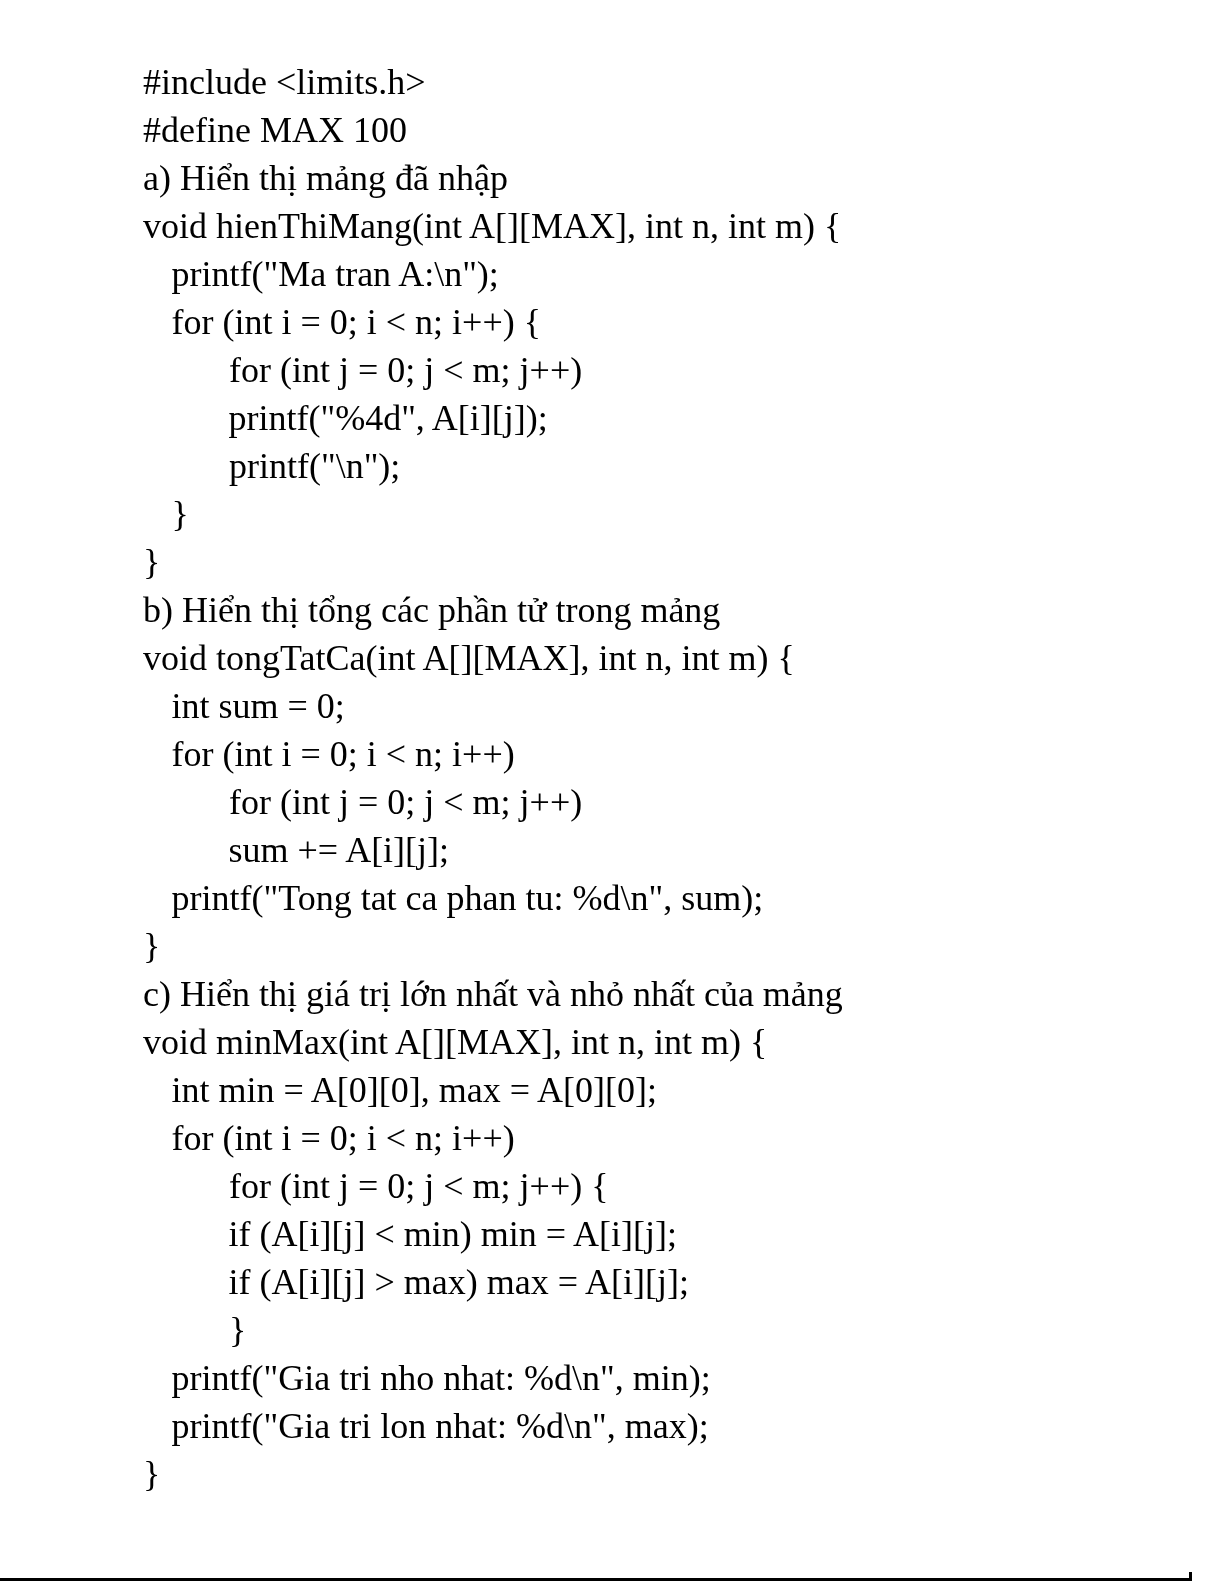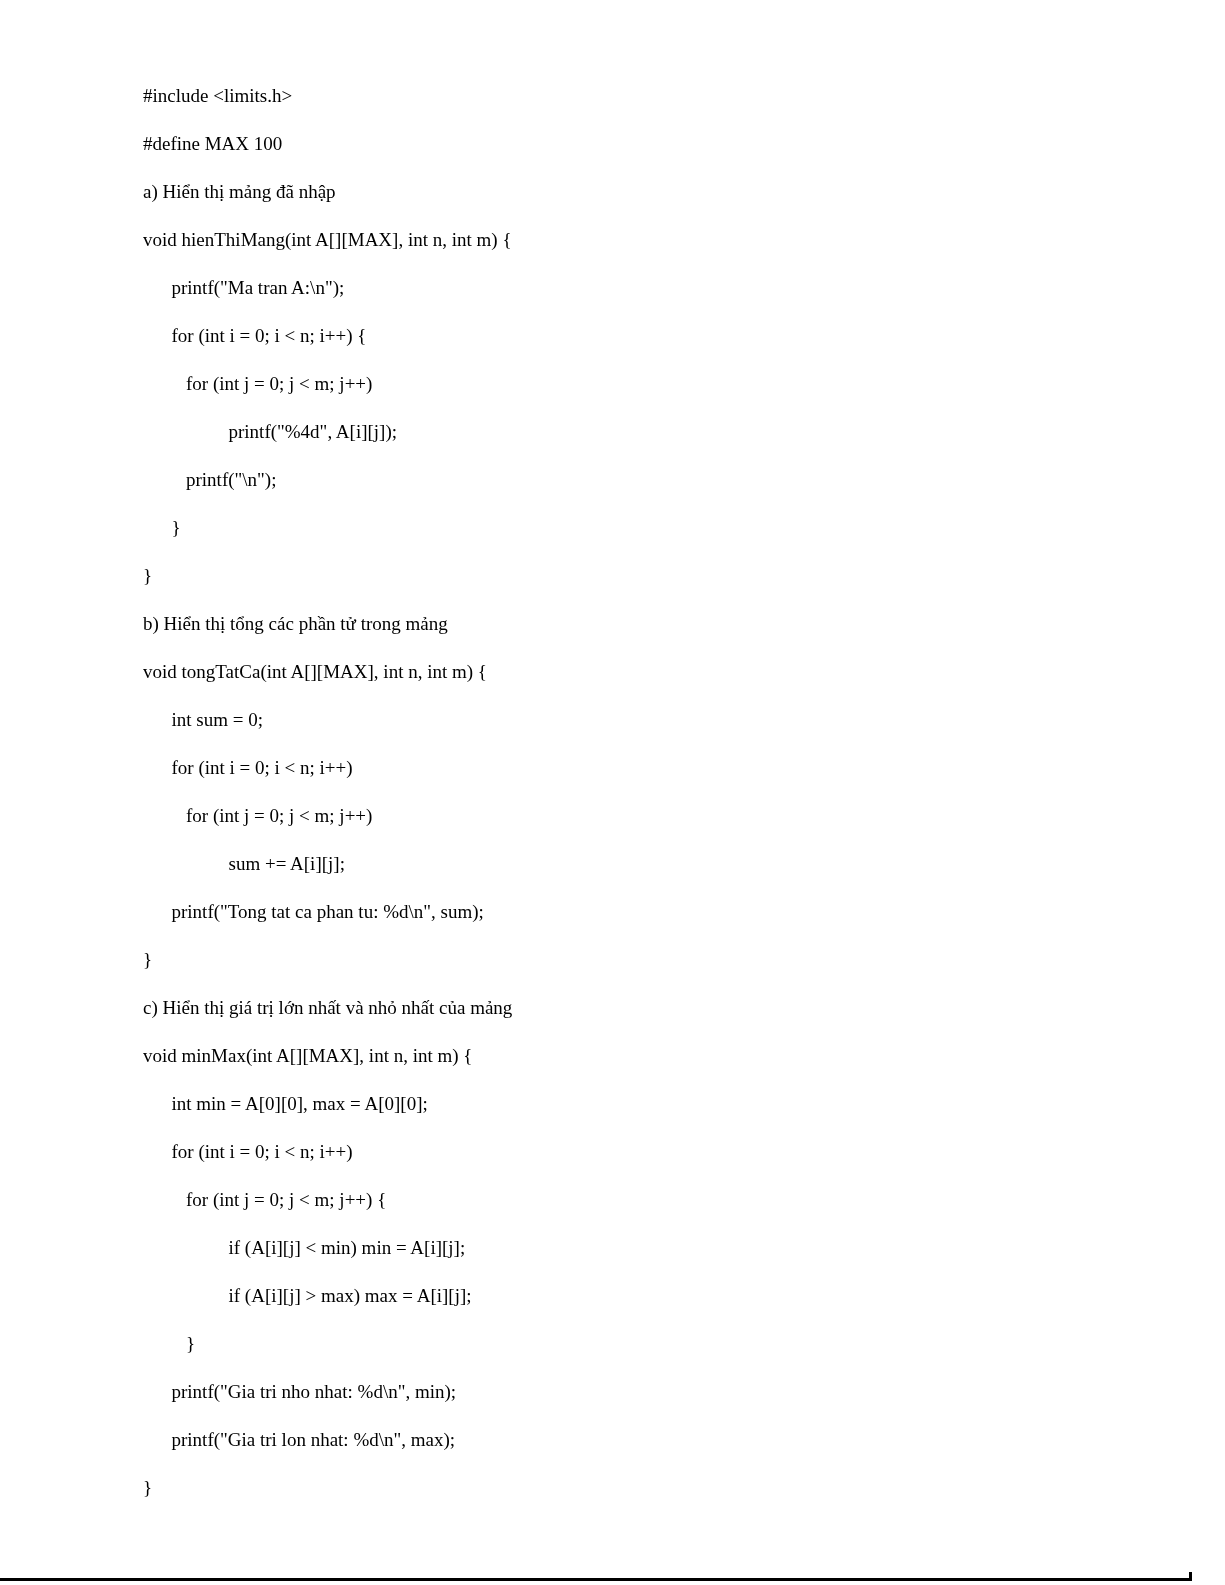--- a/index.html
+++ b/index.html
@@ -15,31 +15,31 @@
     font-family: "Liberation Serif", "DejaVu Serif", serif;
   }
   .page {
     position: absolute;
     inset: 0;
     background: #ffffff;
   }
   .code-block {
     position: absolute;
     left: 143px;
-    top: 72px;
+    top: 58px;
     color: #000000;
     font-family: "Liberation Serif", "DejaVu Serif", serif;
-    font-size: 19px;
+    font-size: 36px;
     line-height: 48px;
     white-space: pre;
   }
   .code-line { min-height: 48px; }
   .indent-0 { margin-left: 0; }
   .indent-1 { margin-left: 28.5px; }
-  .indent-2 { margin-left: 43px; }
+  .indent-2 { margin-left: 86px; }
   .indent-3 { margin-left: 85.5px; }
   .bottom-rule {
     position: absolute;
     left: 0;
     top: 1578px;
     width: 1192px;
     height: 3px;
     background: #000000;
   }
   .bottom-rule .tick {

